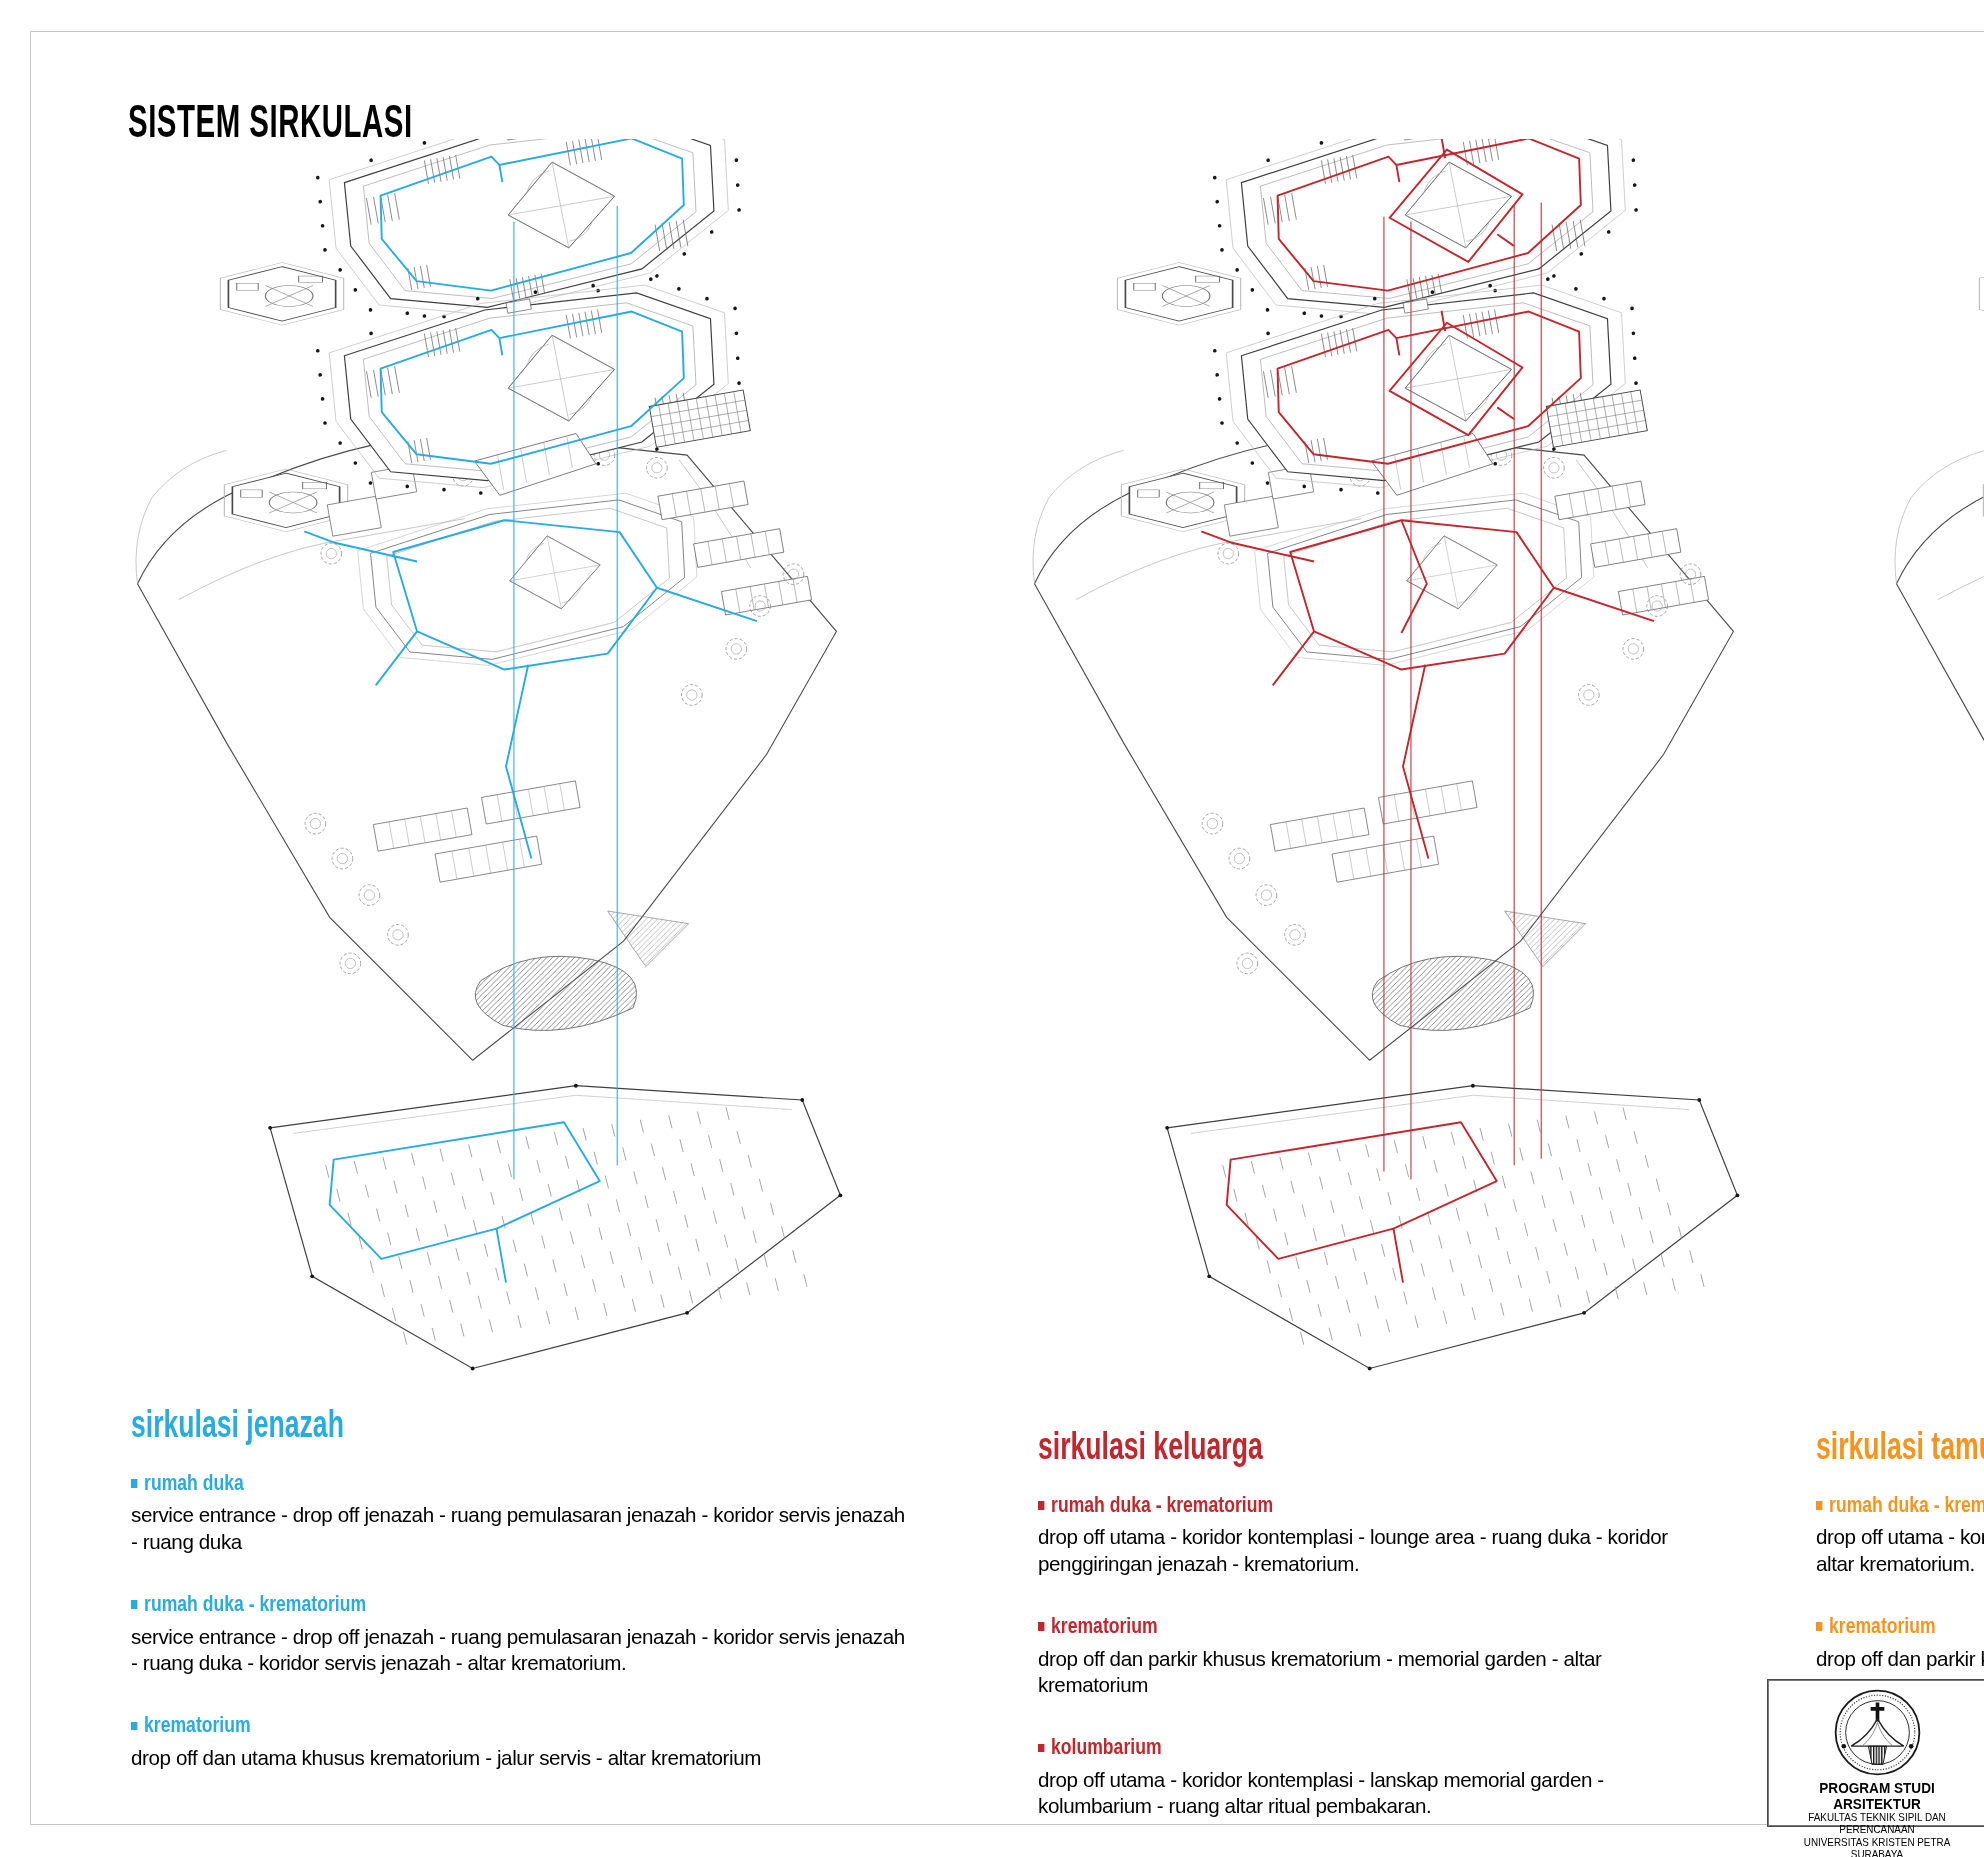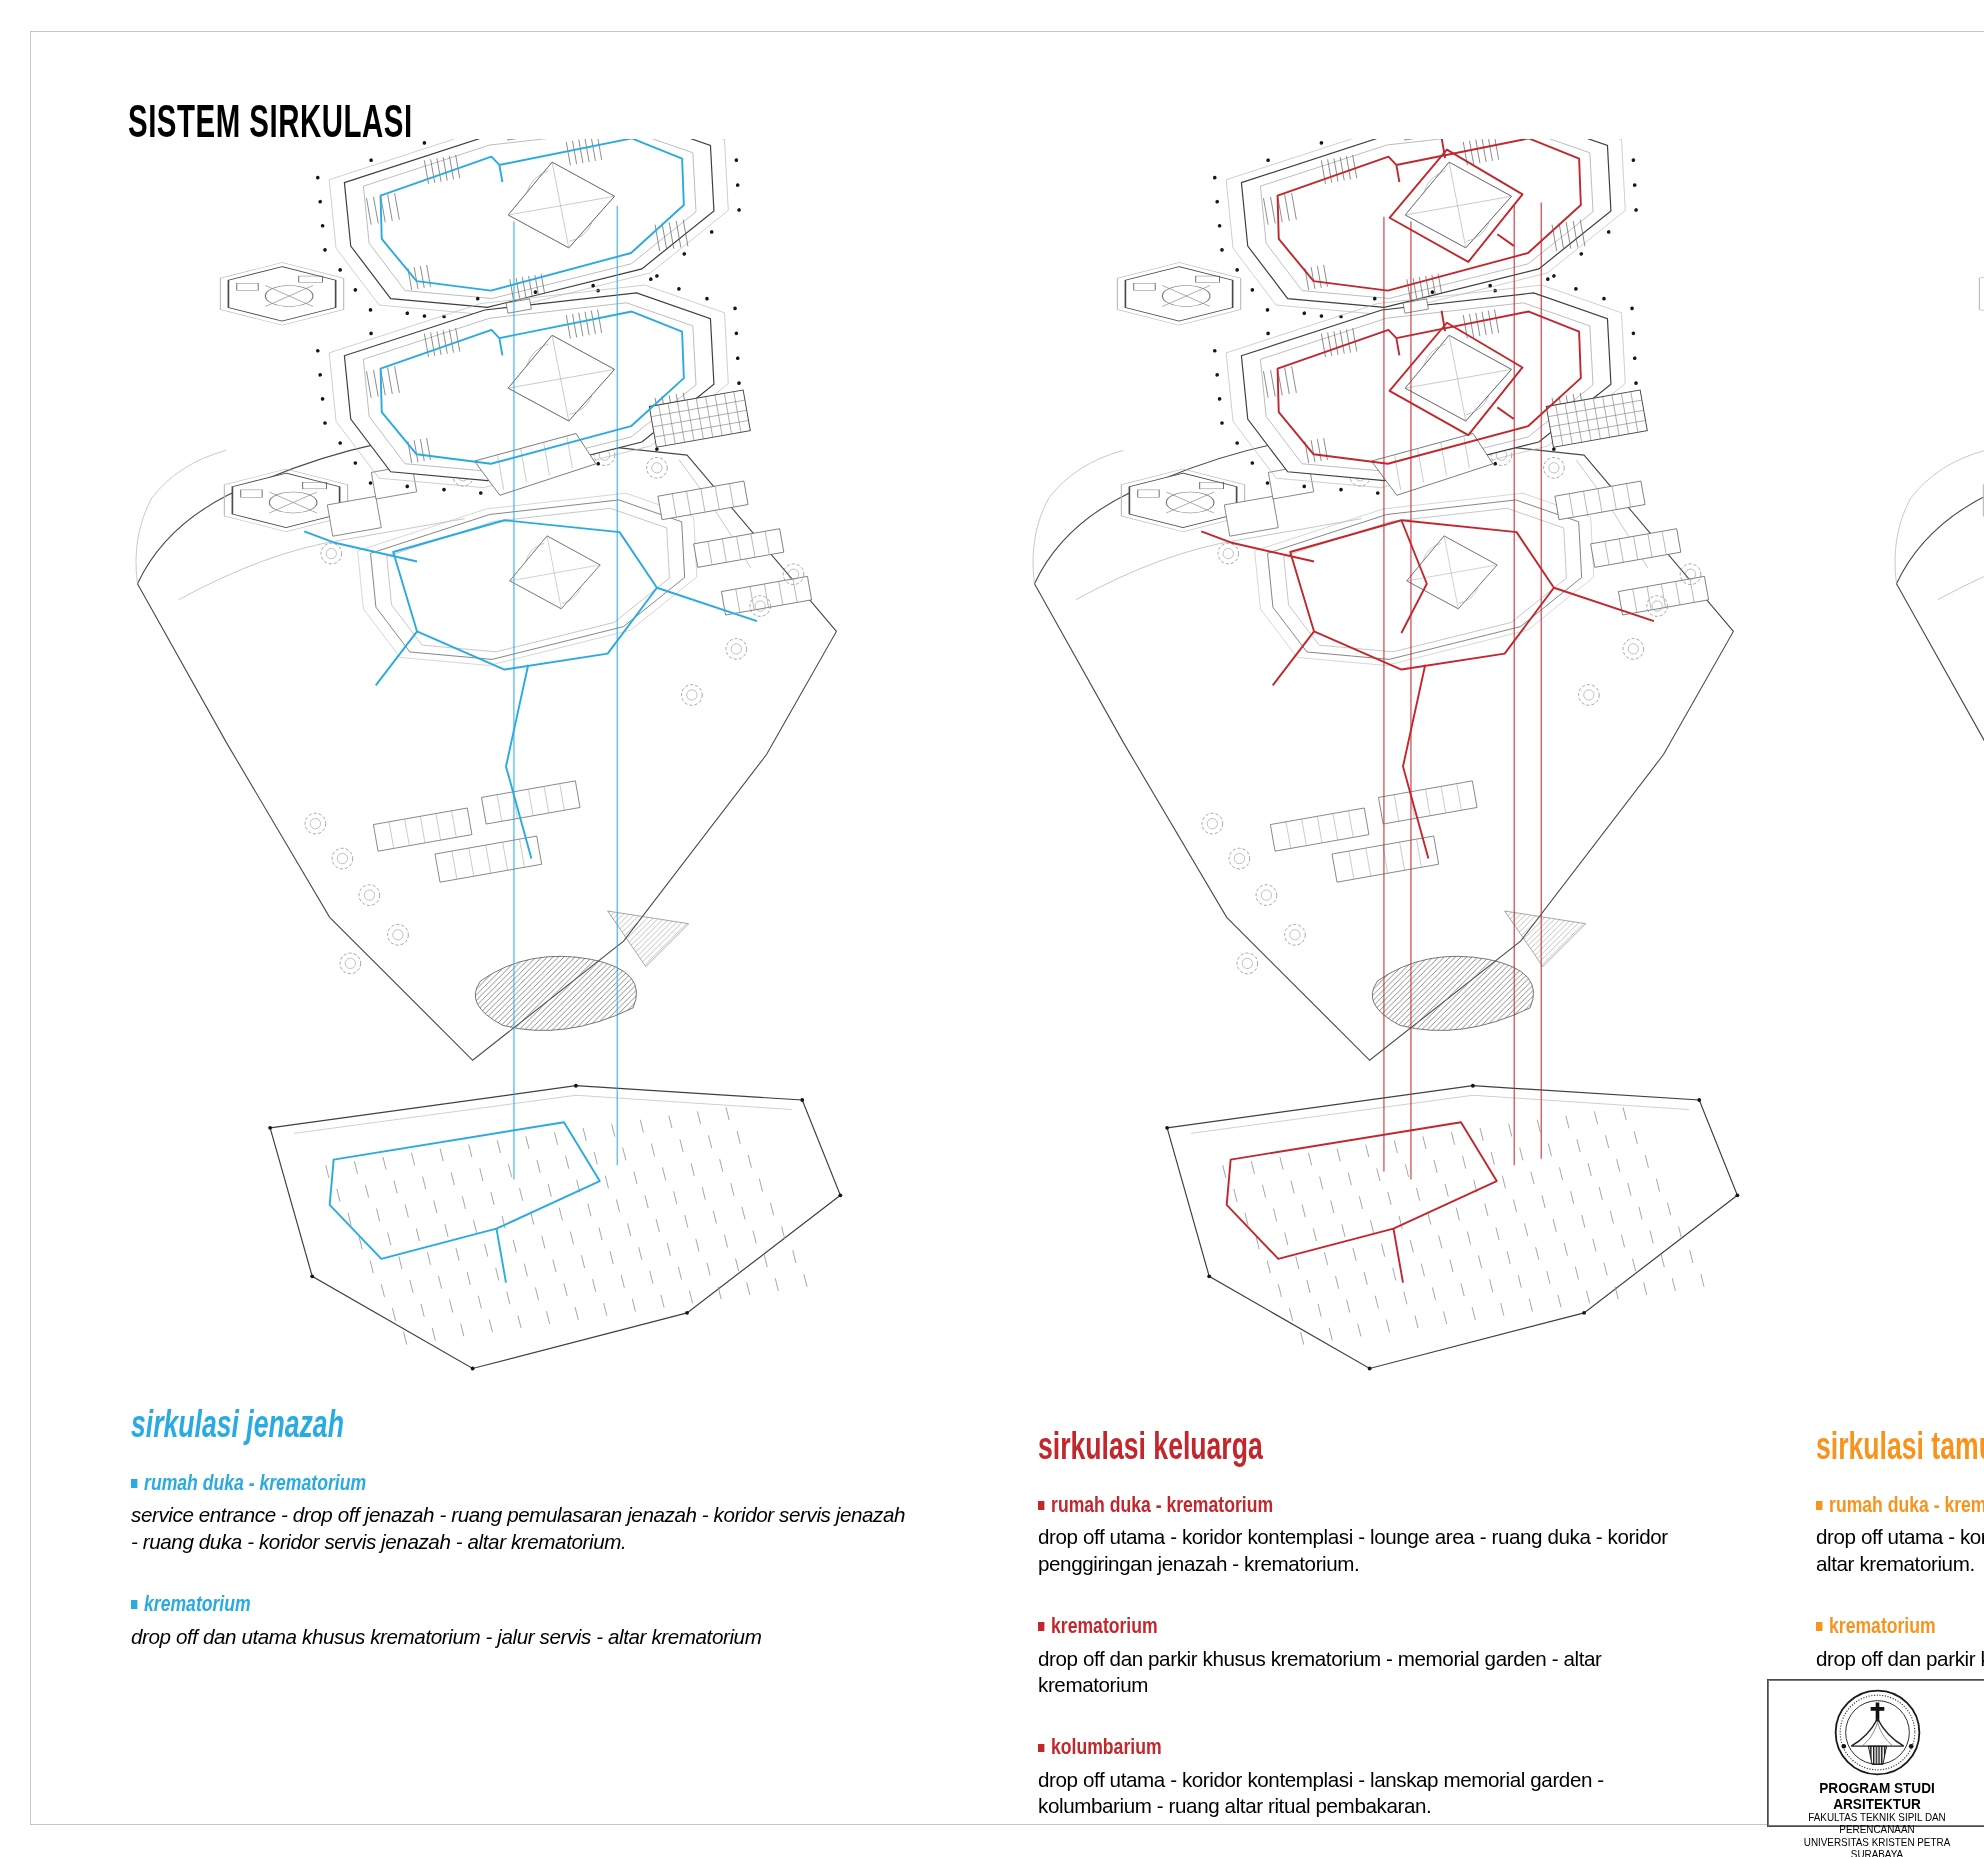--- a/index.html
+++ b/index.html
@@ -4,21 +4,21 @@
 <style>
   html,body{margin:0;padding:0;background:#fff;}
   body{width:2626px;height:1857px;position:relative;font-family:"Liberation Sans",sans-serif;color:#000;overflow:hidden;}
   .sheet-frame{position:absolute;left:30px;top:31px;width:2564px;height:1794px;border:1.2px solid #c6c6c6;box-sizing:border-box;}
   .page-title{position:absolute;left:128px;top:94px;margin:0;font-size:46px;font-weight:bold;letter-spacing:0.8px;white-space:nowrap;transform:scaleX(.64);transform-origin:left top;}
   .diagram{position:absolute;top:139px;width:723px;height:1239px;}
   #diagram-0{left:131px;}
   #diagram-1{left:1028px;}
   #diagram-2{left:1890px;}
   .legend{position:absolute;}
-  #legend-0{left:131px;top:1403px;width:778px;font-style:italic;}
+  #legend-0{left:131px;top:1403px;width:778px;}
   #legend-1{left:1038px;top:1425px;width:675px;}
   #legend-2{left:1816px;top:1425px;width:766px;}
   .s-heading{margin:0 0 24px 0;font-size:38px;font-weight:bold;white-space:nowrap;transform:scaleX(.70);transform-origin:left top;}
   .legend .item{margin-bottom:36px;}
   .s-label-row{white-space:nowrap;transform:scaleX(.80);transform-origin:left top;}
   .bullet{display:inline-block;width:8.3px;height:8.3px;margin-right:8px;vertical-align:2.4px;}
   .s-label{font-size:22px;font-weight:bold;}
   .s-text{margin:6.4px 0 0 0;font-size:20.6px;line-height:1.28;letter-spacing:-0.4px;}
   
   .titleblock{position:absolute;left:1767px;top:1679px;width:830px;height:148px;border:1.2px solid #4a4a4a;box-sizing:border-box;background:#fff;}
@@ -688,20 +688,24 @@
         <path d="M34,-82 L118,-10 L36,62 L-52,-10 Z" stroke="#F7941D" stroke-width="2.4" fill="none" stroke-linejoin="round"></path>
       </g>
       <path d="M330,520 L470,480 L615,495 L662,565 L600,648 L470,668 L360,620 Z" stroke="#F7941D" stroke-width="2.4" fill="none" stroke-linejoin="round"></path>
       <path d="M360,532 L255,508 L218,494 M662,565 L788,607 M500,662 L472,790 L504,906 M360,620 L308,688" stroke="#F7941D" stroke-width="2.4" fill="none" stroke-linejoin="round"></path>
       <path d="M255,1285 L545,1238 L590,1312 L460,1372 L315,1410 L250,1342 Z M460,1372 L472,1440" stroke="#F7941D" stroke-width="2.4" fill="none" stroke-linejoin="round"></path>
     </svg></div>
 
 <div class="legend" id="legend-0">
   <h2 class="s-heading" style="color: rgb(41, 171, 226);">sirkulasi jenazah</h2>
   <div class="item">
+    <div class="s-label-row"><span class="bullet" style="background: rgb(41, 171, 226);"></span><span class="s-label" style="color: rgb(41, 171, 226);">rumah duka</span></div>
+    <p class="s-text">service entrance - drop off jenazah - ruang pemulasaran jenazah - koridor servis jenazah - ruang duka</p>
+  </div>
+  <div class="item">
     <div class="s-label-row"><span class="bullet" style="background: rgb(41, 171, 226);"></span><span class="s-label" style="color: rgb(41, 171, 226);">rumah duka - krematorium</span></div>
     <p class="s-text">service entrance - drop off jenazah - ruang pemulasaran jenazah - koridor servis jenazah - ruang duka - koridor servis jenazah - altar krematorium.</p>
   </div>
   <div class="item">
     <div class="s-label-row"><span class="bullet" style="background: rgb(41, 171, 226);"></span><span class="s-label" style="color: rgb(41, 171, 226);">krematorium</span></div>
     <p class="s-text">drop off dan utama khusus krematorium - jalur servis - altar krematorium</p>
   </div>
 </div>
 
 <div class="legend" id="legend-1">

